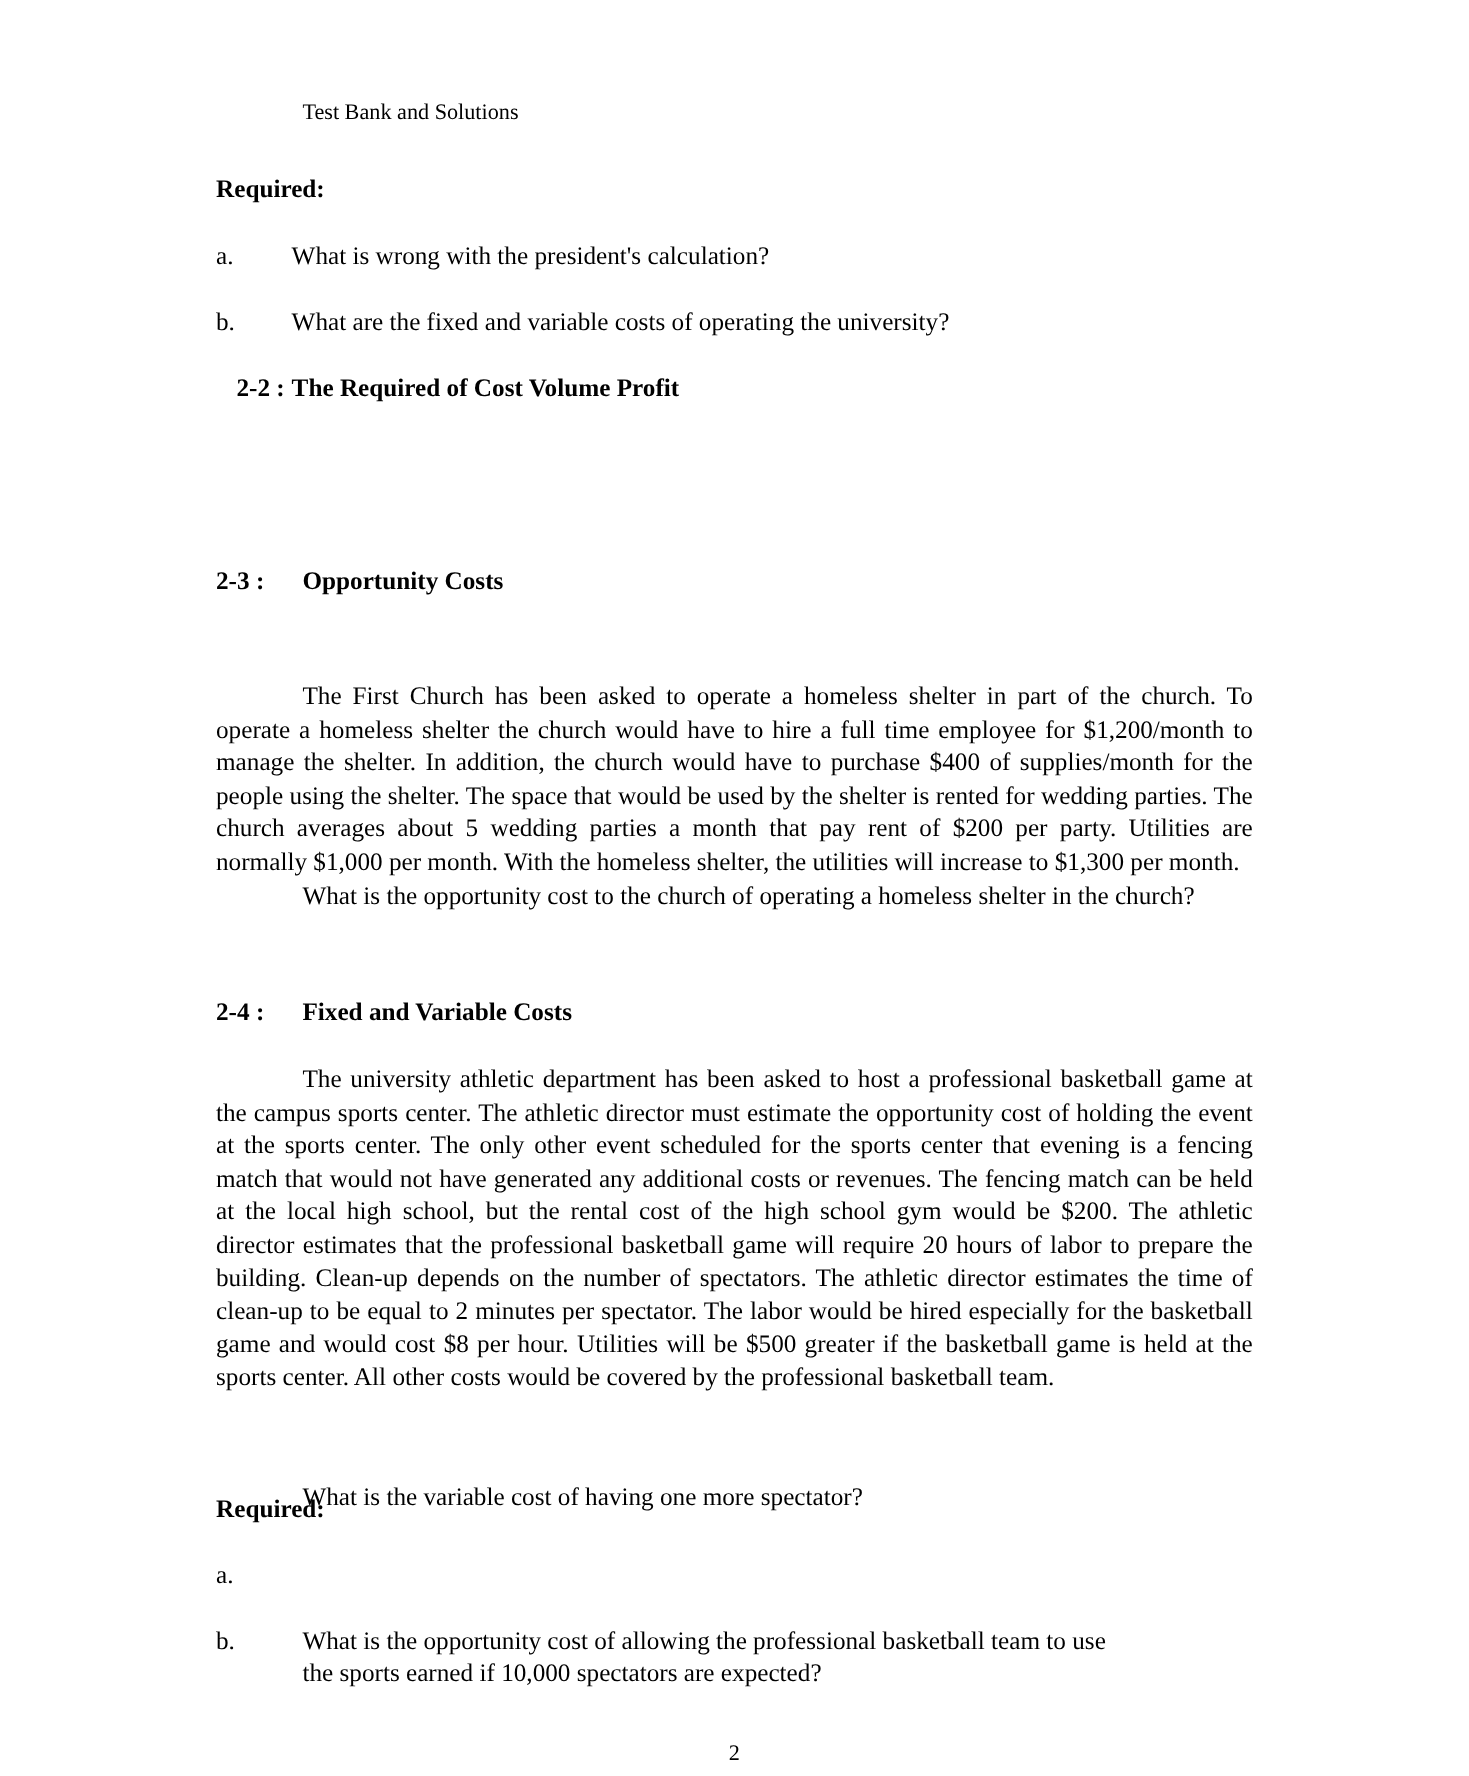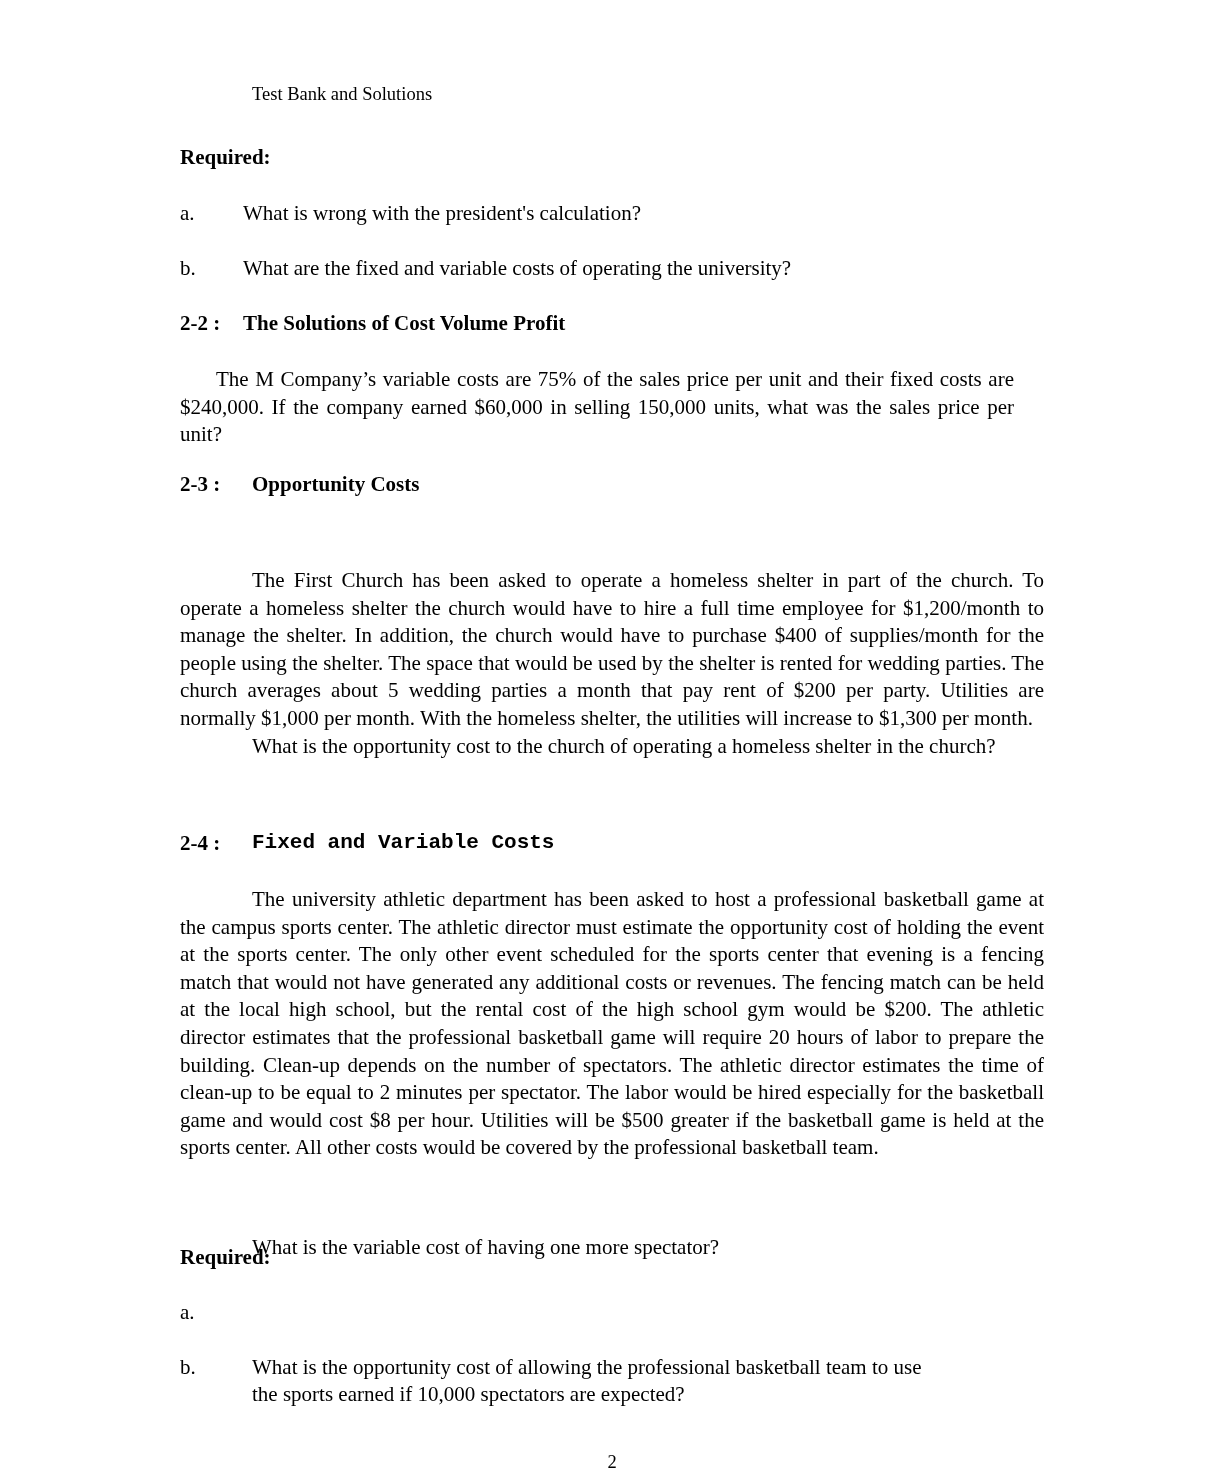--- a/index.html
+++ b/index.html
@@ -54,37 +54,34 @@
   <div class="abs header">Test Bank and Solutions</div>
 
   <div class="abs bold req-heading" style="left:180px; top:145px;">Required:</div>
 
   <div class="abs" style="left:180px; top:201px;">a.</div>
   <div class="abs" style="left:243px; top:201px;">What is wrong with the president's calculation?</div>
 
   <div class="abs" style="left:180px; top:256px;">b.</div>
   <div class="abs" style="left:243px; top:256px;">What are the fixed and variable costs of operating the university?</div>
 
-  <div class="abs bold" style="left:180px; top:311px;">2-2 :</div>
-  <div class="abs bold" style="left:243px; top:311px;">The Solutions of Cost Volume Profit</div>
+  <div class="abs bold" style="left:197px; top:311px;">2-2 :</div>
+  <div class="abs bold" style="left:243px; top:311px;">The Required of Cost Volume Profit</div>
 
-  <div class="para indent1" style="top:366px; width:834px;">
-    <p>The M Company’s variable costs are 75% of the sales price per unit and their fixed costs are $240,000.  If the company earned $60,000 in selling 150,000 units, what was the sales price per unit?</p>
-  </div>
 
   <div class="abs bold" style="left:180px; top:472px;">2-3 :</div>
   <div class="abs bold" style="left:252px; top:472px;">Opportunity Costs</div>
 
   <div class="para" style="top:527px;margin-top:40px;">
     <p class="indent2">The First Church has been asked to operate a homeless shelter in part of the church.  To operate a homeless shelter the church would have to hire a full time employee for $1,200/month to manage the shelter.  In addition, the church would have to purchase $400 of supplies/month for the people using the shelter.  The space that would be used by the shelter is rented for wedding parties.  The church averages about 5 wedding parties a month that pay rent of $200 per party.  Utilities are normally $1,000 per month.  With the homeless shelter, the utilities will increase to $1,300 per month.</p>
     <p class="indent2">What is the opportunity cost to the church of operating a homeless shelter in the church?</p>
   </div>
 
   <div class="abs bold" style="left:180px; top:831px;">2-4 :</div>
-  <div class="abs bold" style="left:252px; top:831px;font-family:Liberation Mono, monospace;">Fixed and Variable Costs</div>
+  <div class="abs bold" style="left:252px; top:831px;">Fixed and Variable Costs</div>
 
   <div class="para" style="top:886px;">
     <p class="indent2">The university athletic department has been asked to host a professional basketball game at the campus sports center.  The athletic director must estimate the opportunity cost of holding the event at the sports center.  The only other event scheduled for the sports center that evening is a fencing match that would not have generated any additional costs or revenues.  The fencing match can be held at the local high school, but the rental cost of the high school gym would be $200.  The athletic director estimates that the professional basketball game will require 20 hours of labor to prepare the building.  Clean-up depends on the number of spectators.  The athletic director estimates the time of clean-up to be equal to 2 minutes per spectator.  The labor would be hired especially for the basketball game and would cost $8 per hour.  Utilities will be $500 greater if the basketball game is held at the sports center.  All other costs would be covered by the professional basketball team.</p>
   </div>
 
   <div class="abs bold req-heading" style="left:180px; top:1245px;">Required:</div>
 
   <div class="abs" style="left:180px; top:1300px;">a.</div>
   <div class="abs" style="left:252px; top:1235px;">What is the variable cost of having one more spectator?</div>
 

